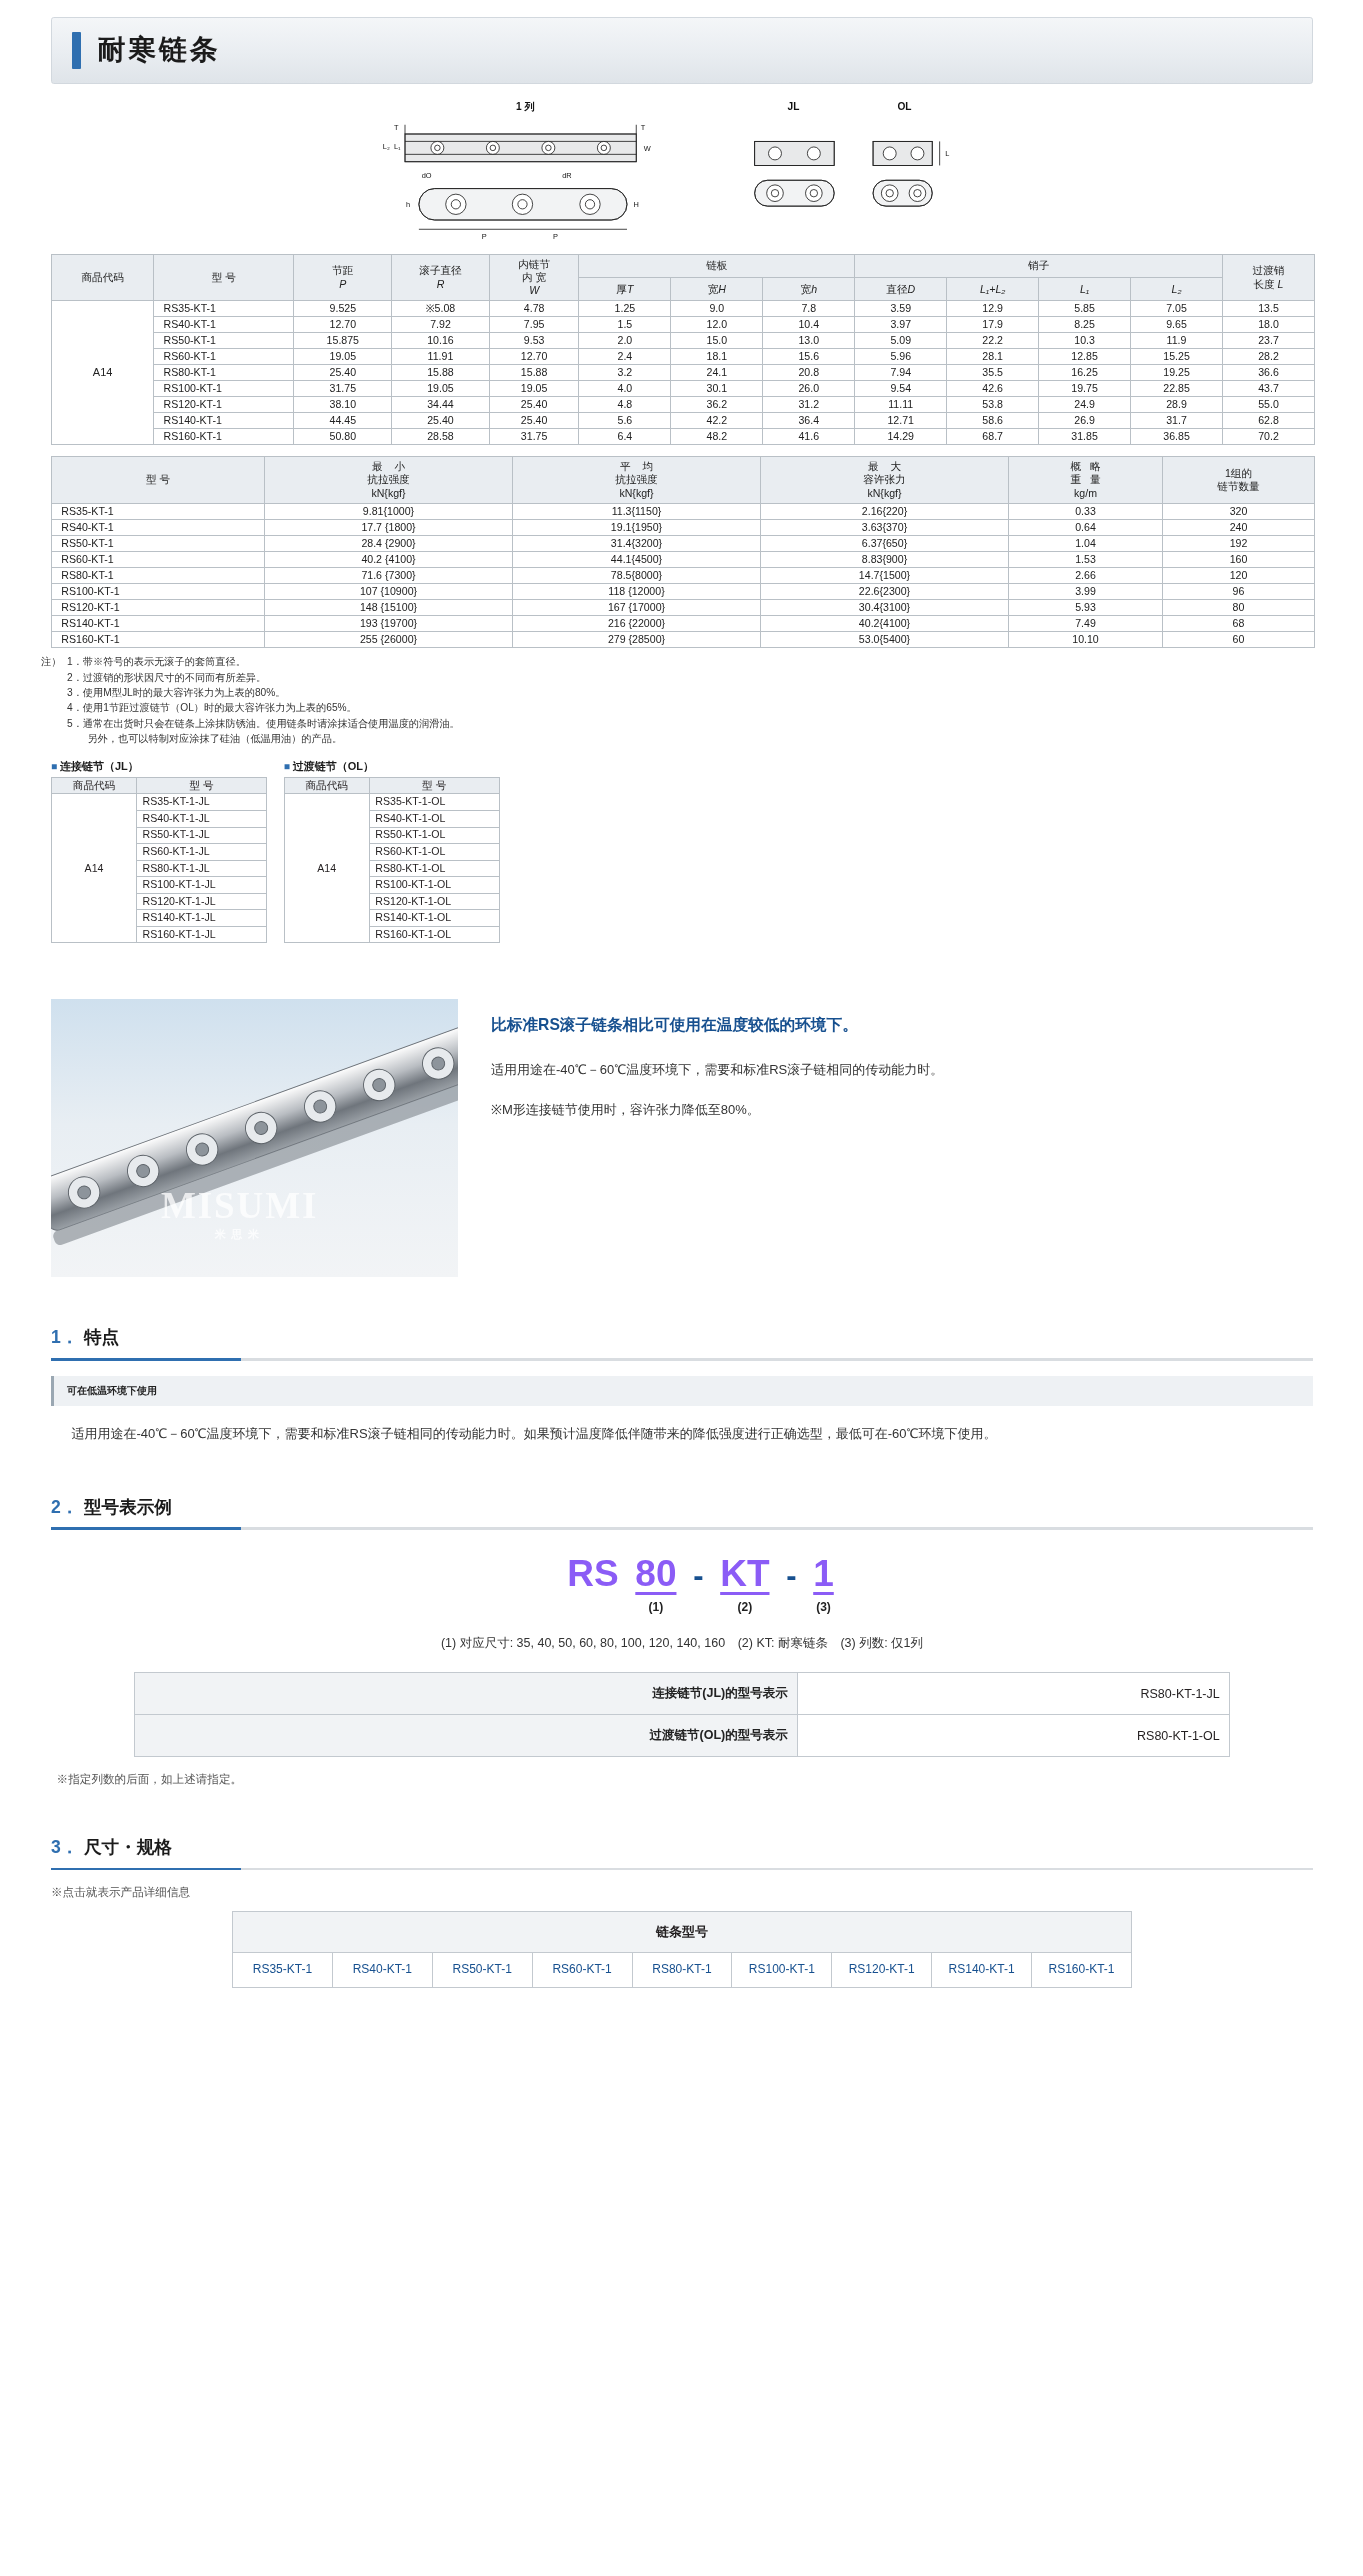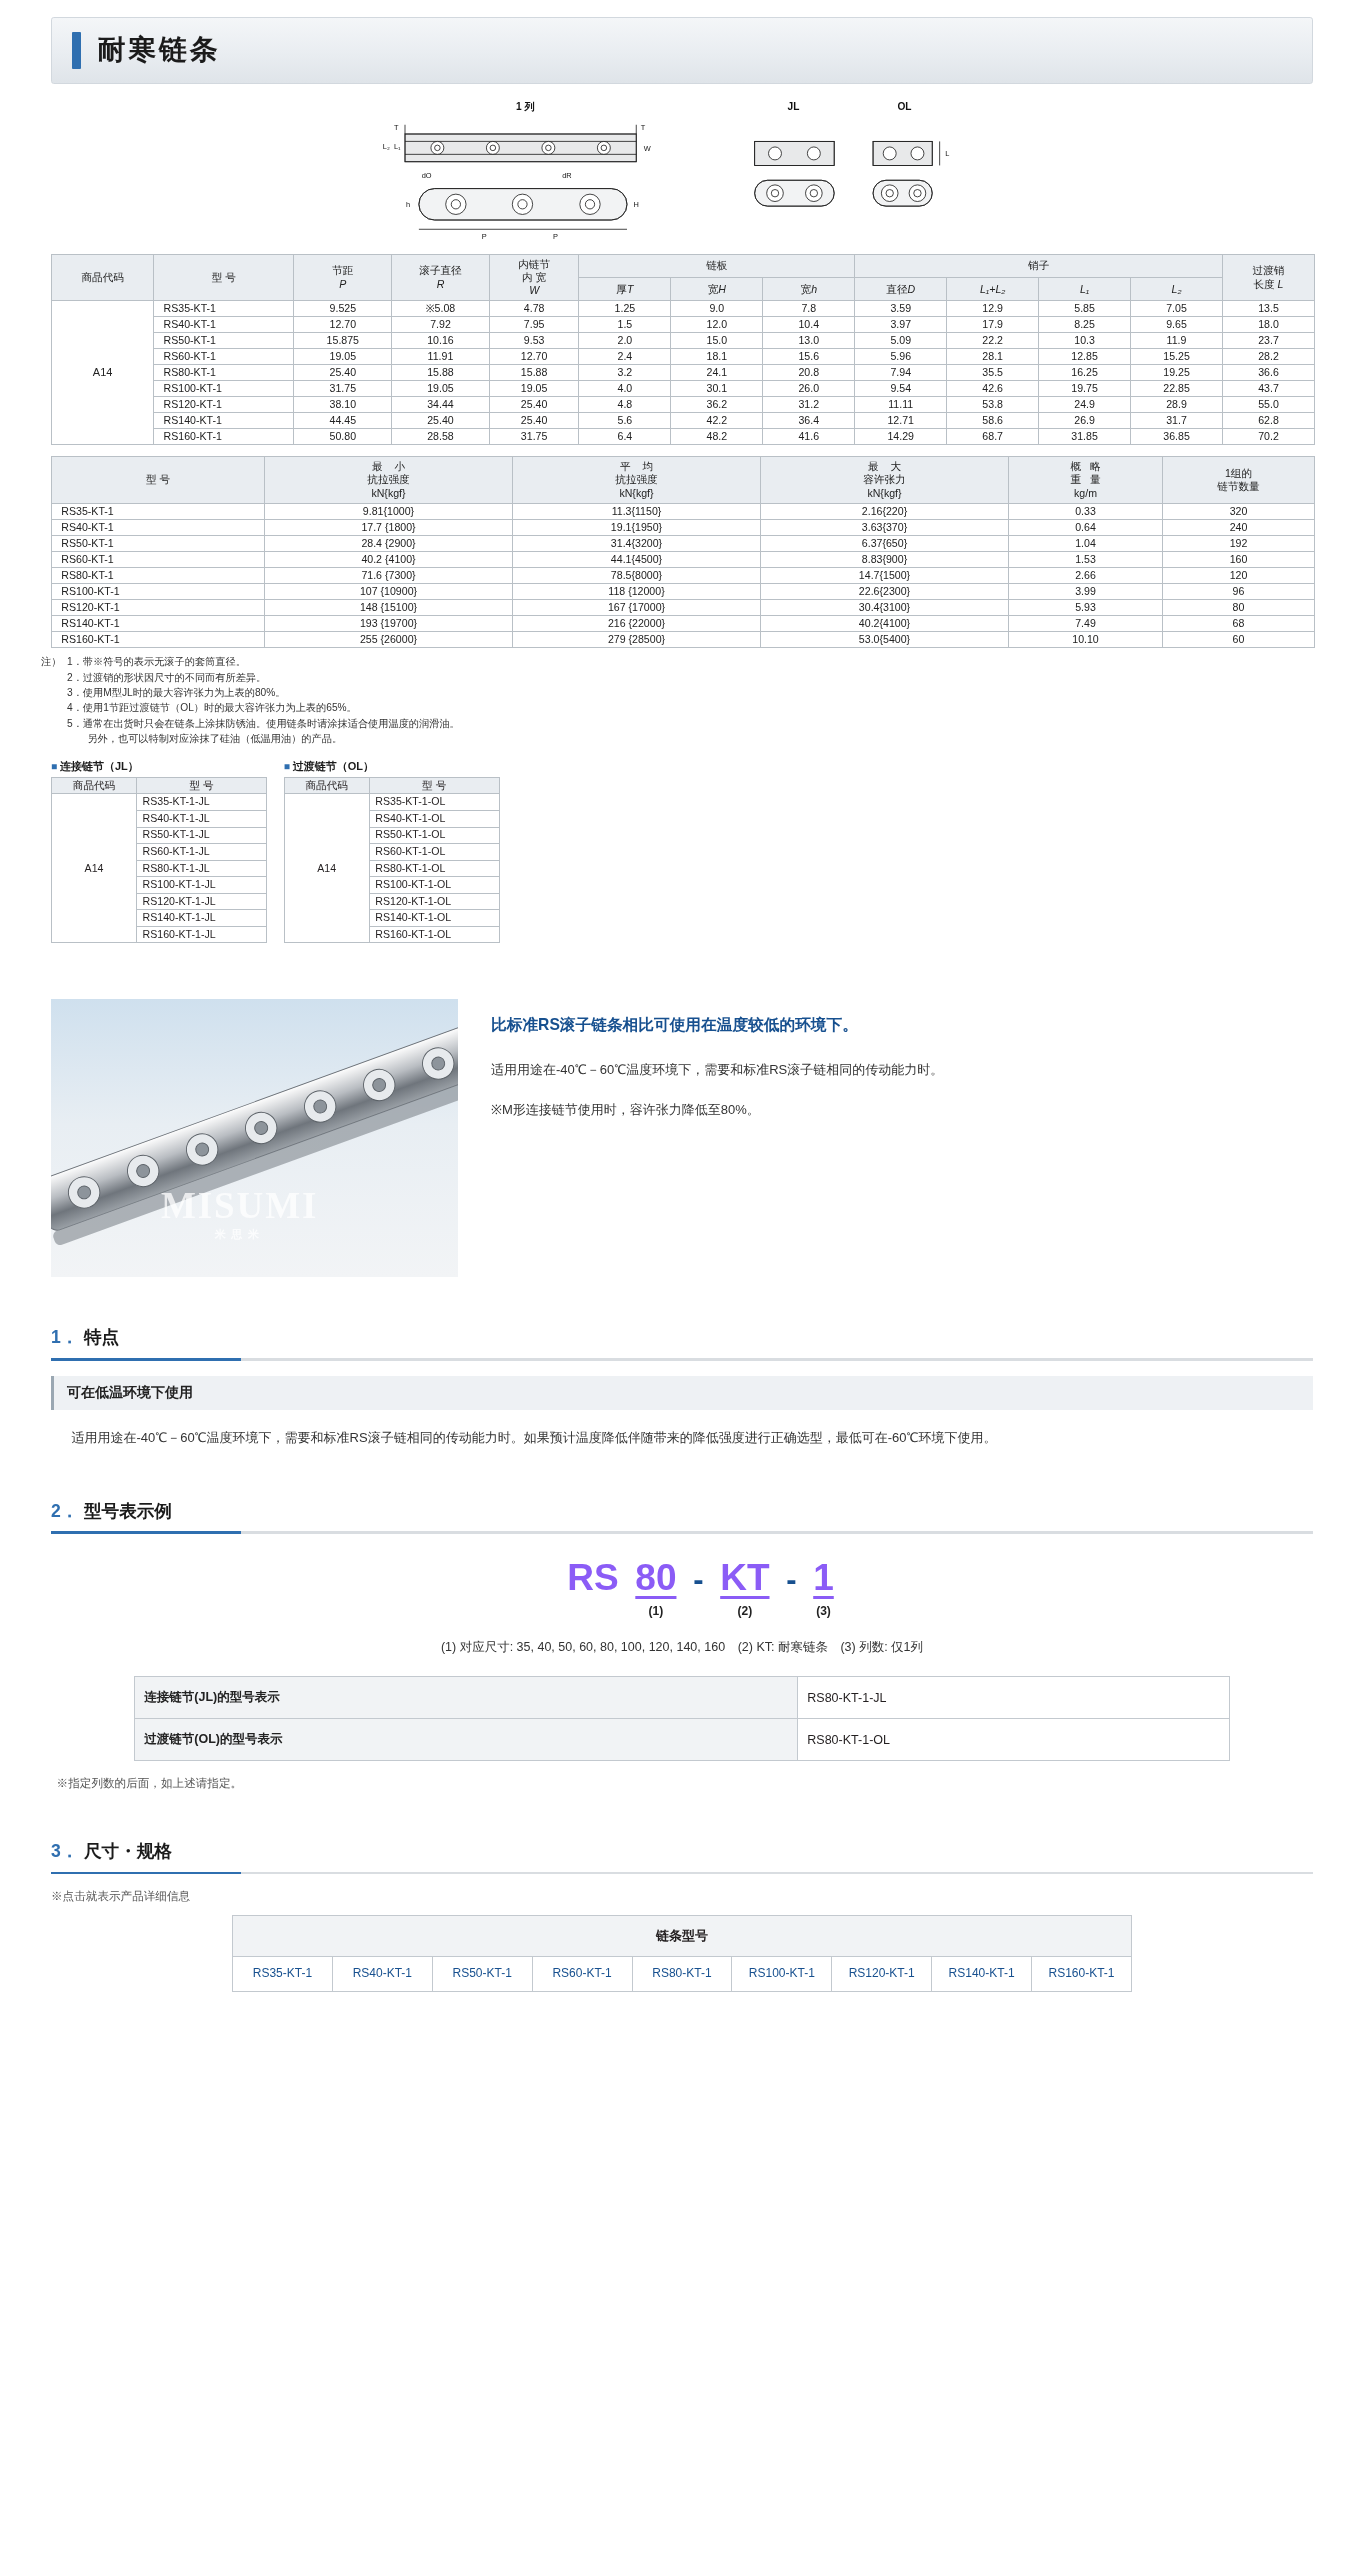--- a/index.html
+++ b/index.html
@@ -170,21 +170,21 @@
   }
   .sec-underline::before {
     content:"";
     position:absolute; left:0; top:0;
     width:190px; height:2.8px; background:#2f6fb0;
   }
   .feat-head {
     background:#eef1f4;
     border-left:3.7px solid #9aa7b2;
     padding:8.3px 13px;
-    font-size:14px;
+    font-size:10px;
     font-weight:bold;
     color:#222;
   }
   .feat-body {
     padding:15px 20.4px 0 20.4px;
     font-size:13px;
     line-height:2;
     color:#333;
   }
 
@@ -212,21 +212,21 @@
   }
   table.mdl {
     border-collapse:collapse;
     width:1096px;
     margin:20.4px auto 0 auto;
     font-size:12.5px;
   }
   table.mdl td {
     border:0.9px solid #c3c9cf;
     padding:12px 9.3px;
-    text-align:left;
+    text-align:right;
   }
   table.mdl td.k { background:#f1f3f5; width:663px; font-weight:bold; color:#222; }
   .note-line { margin:15px 0 0 5.6px; font-size:11.6px; color:#555; }
 
   
   .hint { font-size:11.6px; color:#555; margin-bottom:11px; }
   table.sizes {
     border-collapse:collapse;
     width:900px;
     margin:0 auto;

